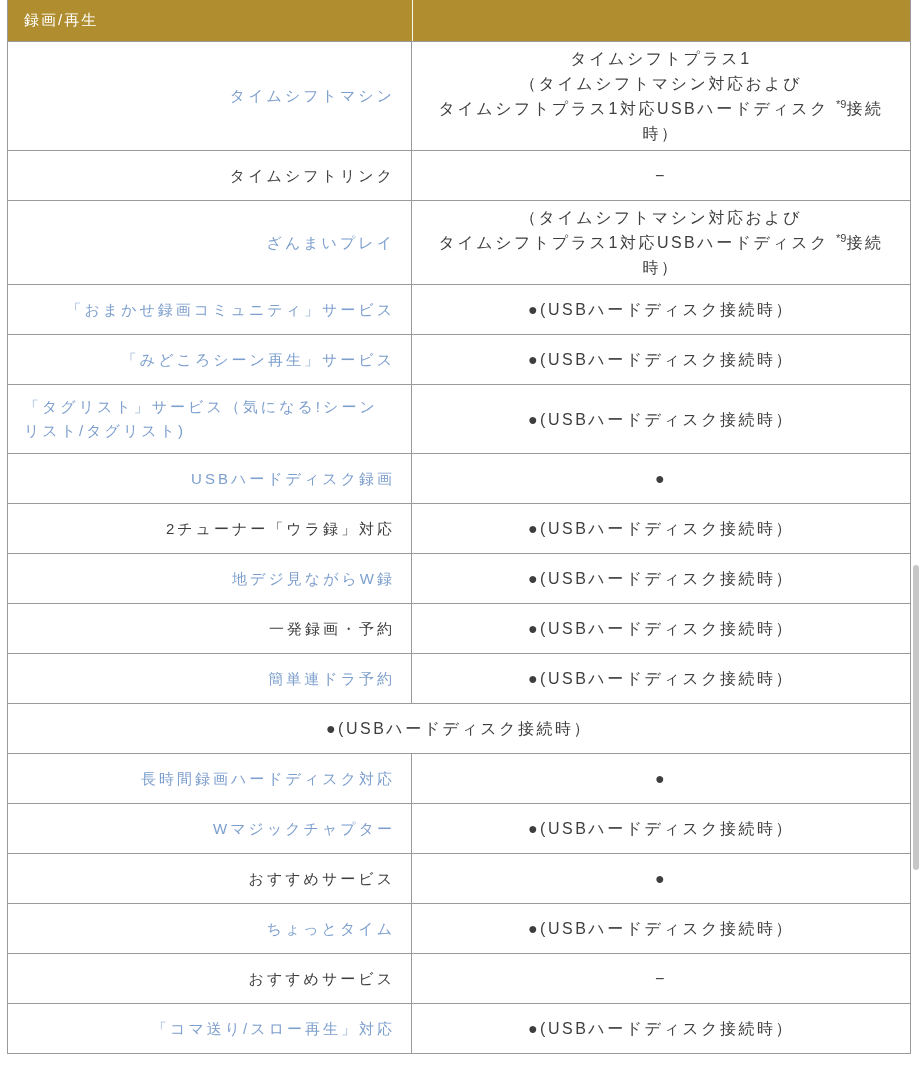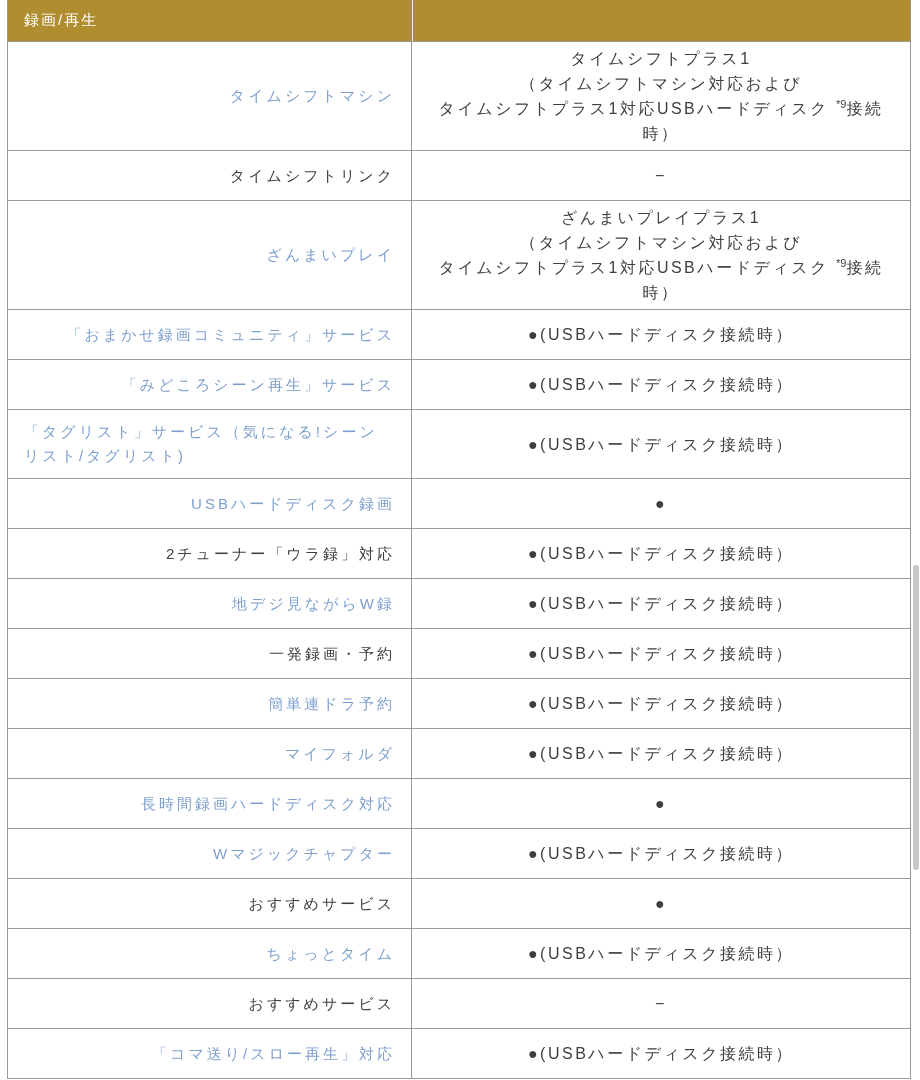--- a/index.html
+++ b/index.html
@@ -99,21 +99,20 @@
           <div class="cell value-cell">
             <span class="value">−</span>
           </div>
         </div>
         <div class="row">
           <div class="cell label-cell">
             <span class="label link">ざんまいプレイ</span>
           </div>
           <div class="cell value-cell">
             <span class="value">
-              <span class="vline">ざんまいプレイプラス1</span>
               <span class="vline">（タイムシフトマシン対応および</span>
               <span class="vline">タイムシフトプラス1対応USBハードディスク <sup>*9</sup>接続</span>
               <span class="vline">時）</span>
             </span>
           </div>
         </div>
         <div class="row">
           <div class="cell label-cell">
             <span class="label link">「おまかせ録画コミュニティ」サービス</span>
           </div>
@@ -171,23 +170,20 @@
         </div>
         <div class="row">
           <div class="cell label-cell">
             <span class="label link">簡単連ドラ予約</span>
           </div>
           <div class="cell value-cell">
             <span class="value">●(USBハードディスク接続時）</span>
           </div>
         </div>
         <div class="row">
-          <div class="cell label-cell">
-            <span class="label link">マイフォルダ</span>
-          </div>
           <div class="cell value-cell">
             <span class="value">●(USBハードディスク接続時）</span>
           </div>
         </div>
         <div class="row">
           <div class="cell label-cell">
             <span class="label link">長時間録画ハードディスク対応</span>
           </div>
           <div class="cell value-cell">
             <span class="value">●</span>

